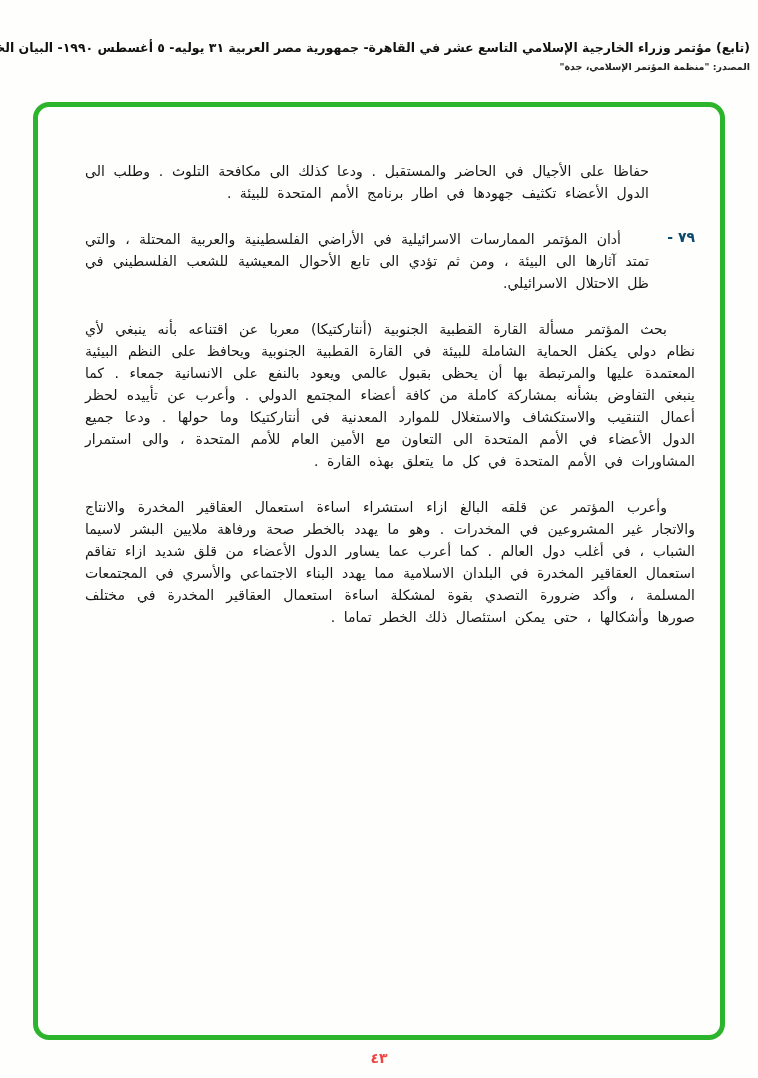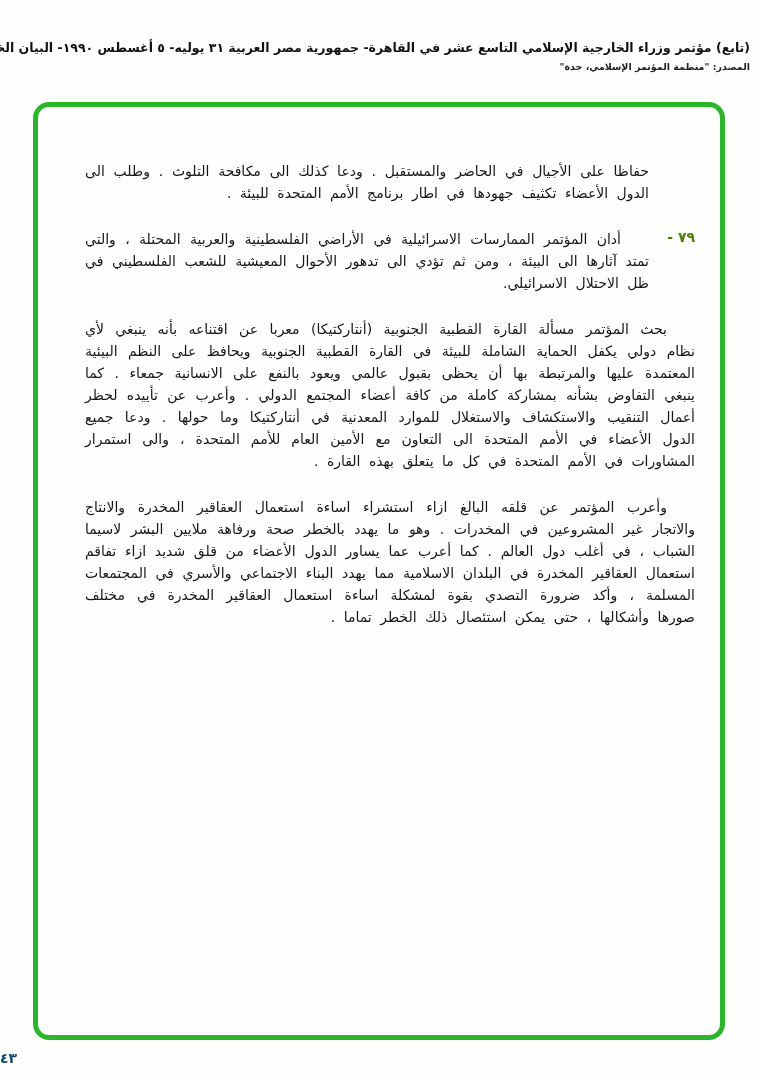--- a/index.html
+++ b/index.html
@@ -64,44 +64,44 @@
   }
   .para {
     display: flex;
     flex-direction: row; 
     margin-bottom: 24px;
   }
   .para-number {
     flex: 0 0 46px;
     font-size: 14px;
     font-weight: bold;
-    color: #4d7c0f;
+    color: #0c4a6e;
     padding-top: 1px;
     white-space: nowrap;
   }
   .para-text {
     flex: 1 1 auto;
     font-size: 14px;
     line-height: 22px;
     text-align: justify;
     word-spacing: 4px;
     color: #161616;
   }
   .para-text.indent {
     text-indent: 28px;
   }
   .page-number {
     position: absolute;
     bottom: 12px;
     left: 0;
     right: 0;
-    text-align: left;
+    text-align: center;
     font-size: 14px;
     font-weight: bold;
-    color: #0c4a6e;
+    color: #ef4444;
   }
 </style>
 </head>
 <body>
 
 <div class="page">
 
   <div class="header">
     <div class="header-line1">(تابع) مؤتمر وزراء الخارجية الإسلامي التاسع عشر في القاهرة- جمهورية مصر العربية ٣١ يوليه- ٥ أغسطس ١٩٩٠- البيان الختامي</div>
     <div class="header-line2">المصدر: "منظمة المؤتمر الإسلامي، جدة"</div>
@@ -111,21 +111,21 @@
 
   <div class="content">
 
     <div class="para">
       <div class="para-number"></div>
       <div class="para-text">حفاظا على الأجيال في الحاضر والمستقبل . ودعا كذلك الى مكافحة التلوث . وطلب الى الدول الأعضاء تكثيف جهودها في اطار برنامج الأمم المتحدة للبيئة .</div>
     </div>
 
     <div class="para">
       <div class="para-number">٧٩ -</div>
-      <div class="para-text indent">أدان المؤتمر الممارسات الاسرائيلية في الأراضي الفلسطينية والعربية المحتلة ، والتي تمتد آثارها الى البيئة ، ومن ثم تؤدي الى تدهور الأحوال المعيشية للشعب الفلسطيني في ظل الاحتلال الاسرائيلي.</div>
+      <div class="para-text indent">أدان المؤتمر الممارسات الاسرائيلية في الأراضي الفلسطينية والعربية المحتلة ، والتي تمتد آثارها الى البيئة ، ومن ثم تؤدي الى تابع الأحوال المعيشية للشعب الفلسطيني في ظل الاحتلال الاسرائيلي.</div>
     </div>
 
     <div class="para">
       <div class="para-text indent">بحث المؤتمر مسألة القارة القطبية الجنوبية (أنتاركتيكا) معربا عن اقتناعه بأنه ينبغي لأي نظام دولي يكفل الحماية الشاملة للبيئة في القارة القطبية الجنوبية ويحافظ على النظم البيئية المعتمدة عليها والمرتبطة بها أن يحظى بقبول عالمي ويعود بالنفع على الانسانية جمعاء . كما ينبغي التفاوض بشأنه بمشاركة كاملة من كافة أعضاء المجتمع الدولي . وأعرب عن تأييده لحظر أعمال التنقيب والاستكشاف والاستغلال للموارد المعدنية في أنتاركتيكا وما حولها . ودعا جميع الدول الأعضاء في الأمم المتحدة الى التعاون مع الأمين العام للأمم المتحدة ، والى استمرار المشاورات في الأمم المتحدة في كل ما يتعلق بهذه القارة .</div>
     </div>
 
     <div class="para">
       <div class="para-text indent">وأعرب المؤتمر عن قلقه البالغ ازاء استشراء اساءة استعمال العقاقير المخدرة والانتاج والاتجار غير المشروعين في المخدرات . وهو ما يهدد بالخطر صحة ورفاهة ملايين البشر لاسيما الشباب ، في أغلب دول العالم . كما أعرب عما يساور الدول الأعضاء من قلق شديد ازاء تفاقم استعمال العقاقير المخدرة في البلدان الاسلامية مما يهدد البناء الاجتماعي والأسري في المجتمعات المسلمة ، وأكد ضرورة التصدي بقوة لمشكلة اساءة استعمال العقاقير المخدرة في مختلف صورها وأشكالها ، حتى يمكن استئصال ذلك الخطر تماما .</div>
     </div>
 

